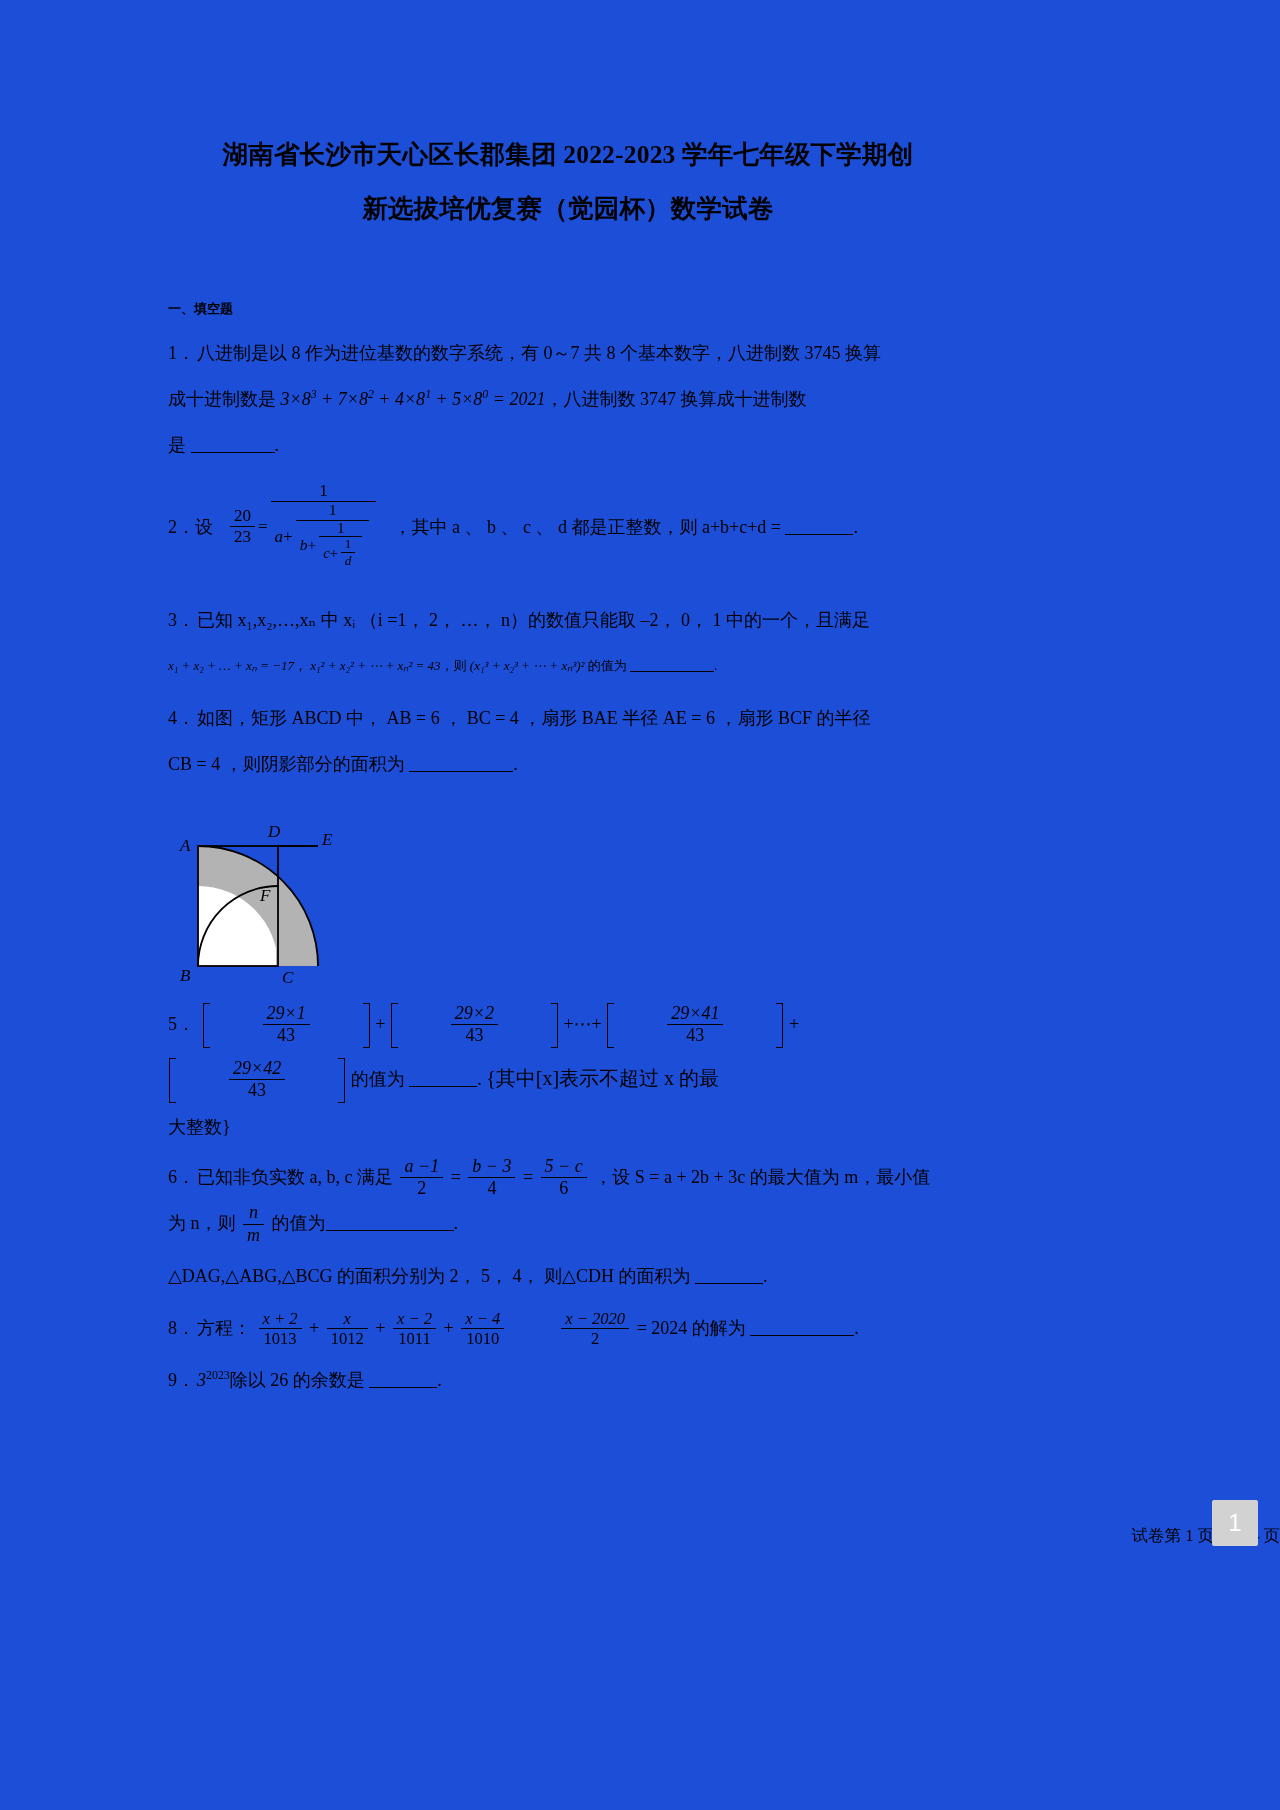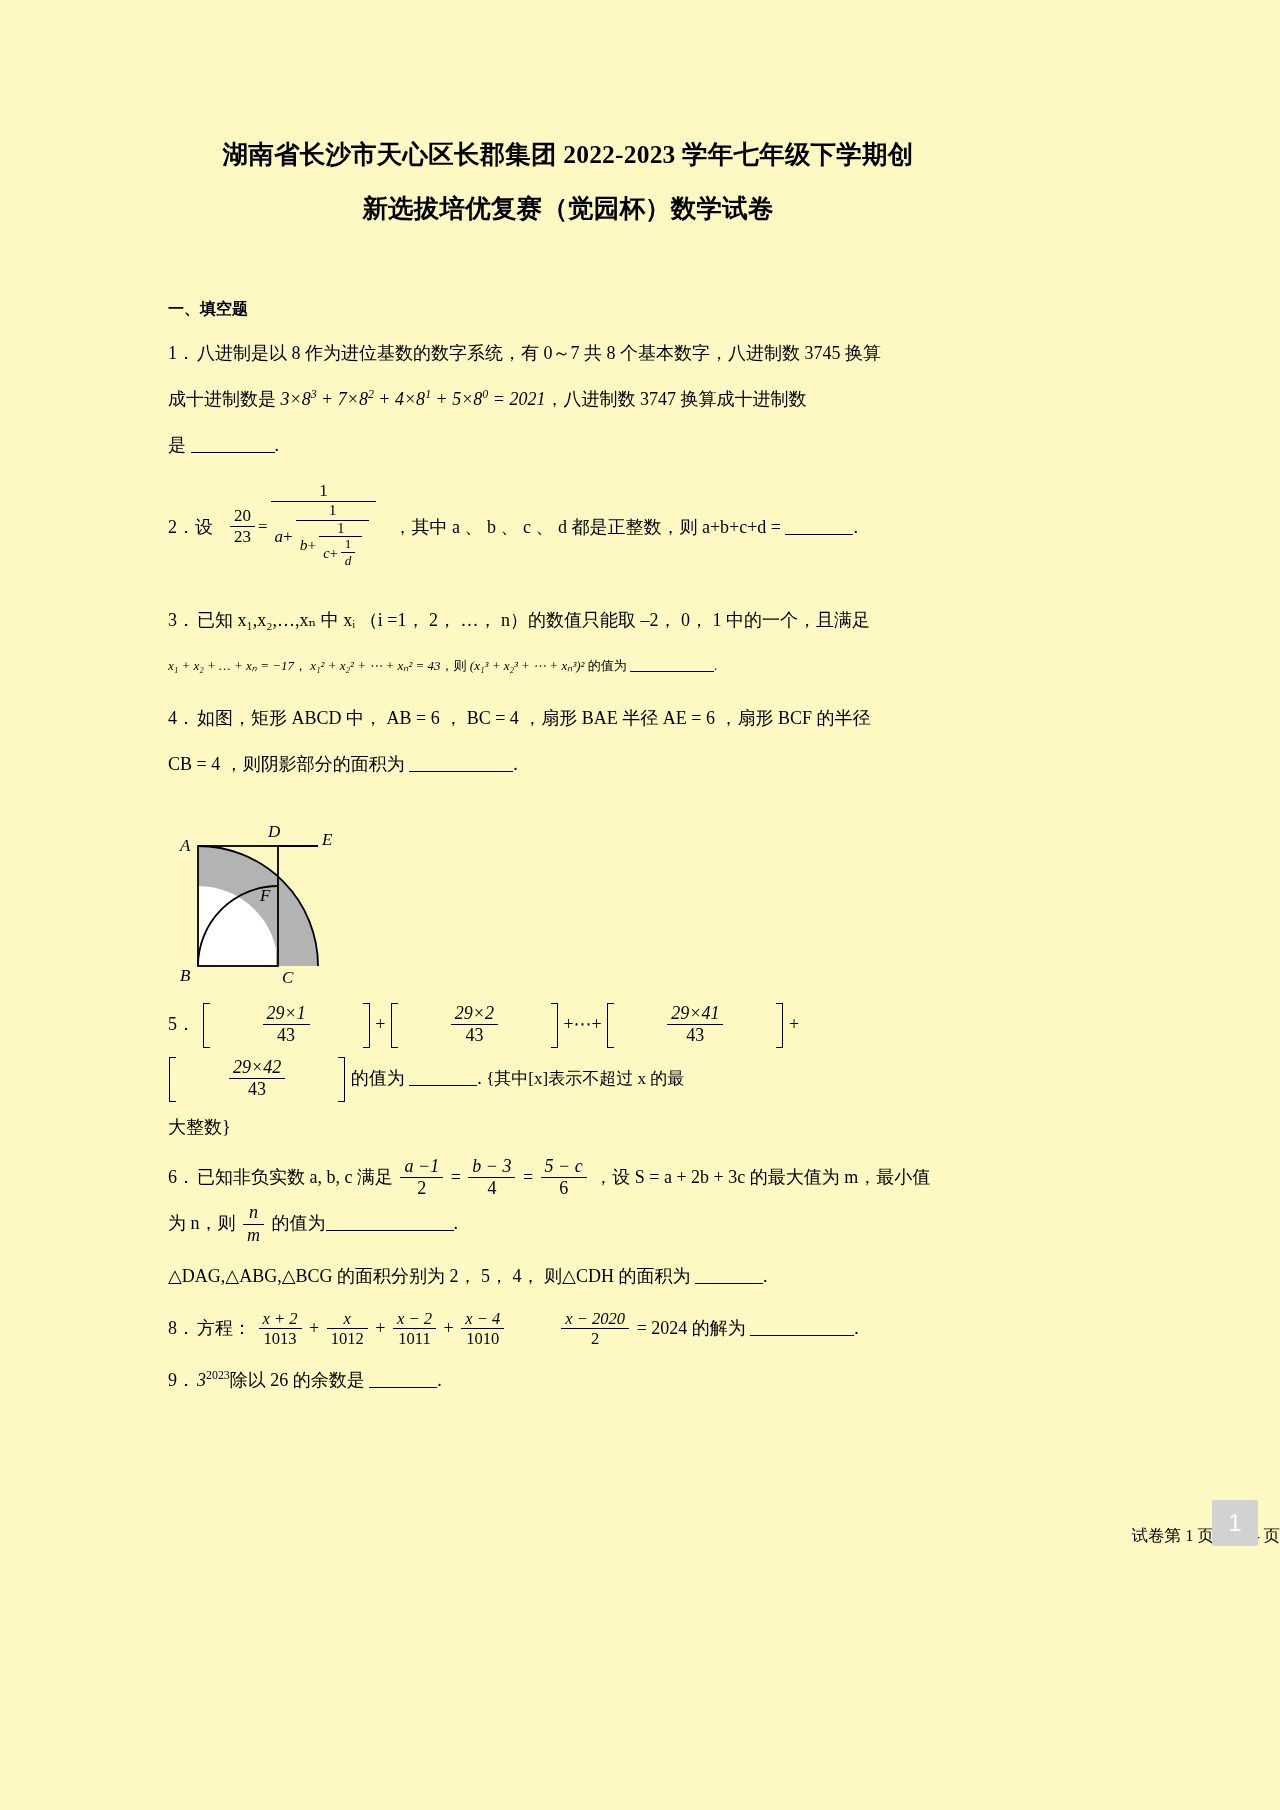--- a/index.html
+++ b/index.html
@@ -13,21 +13,21 @@
     position: relative;
     font-family: "Liberation Serif", "DejaVu Serif", serif;
     color: #000000;
     overflow: hidden;
   }
   .page {
     position: absolute;
     left: 0; top: 0;
     width: 1280px;
     height: 1810px;
-    background: #fef9c3;
+    background: #1d4ed8;
   }
   .content {
     position: absolute;
     left: 168px;
     top: 128px;
     width: 800px;
   }
 
   
   .doc-title {
@@ -37,21 +37,21 @@
     line-height: 54px;
     text-align: center;
     letter-spacing: 0.2px;
   }
   .doc-title .l1 { display:block; }
   .doc-title .l2 { display:block; }
 
   
   .section-head {
     font-weight: bold;
-    font-size: 16px;
+    font-size: 13px;
     margin-top: 58px;
     line-height: 30px;
   }
 
   
   .q {
     font-size: 18px;
     line-height: 46px;
     margin-top: 6px;
   }
@@ -325,21 +325,21 @@
           <span class="inner">
             <span class="frac">
               <span class="nu mi">29×42</span>
               <span class="de">43</span>
             </span>
           </span>
           <span class="bar br"></span>
         </span>
         <span>的值为</span>
         <span class="blank bl-s"></span><span>.</span>
-        <span style="font-size:17px;">{其中[x]表示不超过 x 的最</span>
+        <span style="font-size:20px;">{其中[x]表示不超过 x 的最</span>
       </div>
       <div style="line-height:42px;">
         <span>大整数}</span>
       </div>
     </div>
 
     <div class="q">
       <div>
         <span class="num">6．</span><span>已知非负实数 a, b, c 满足</span>
         <span class="frac">

